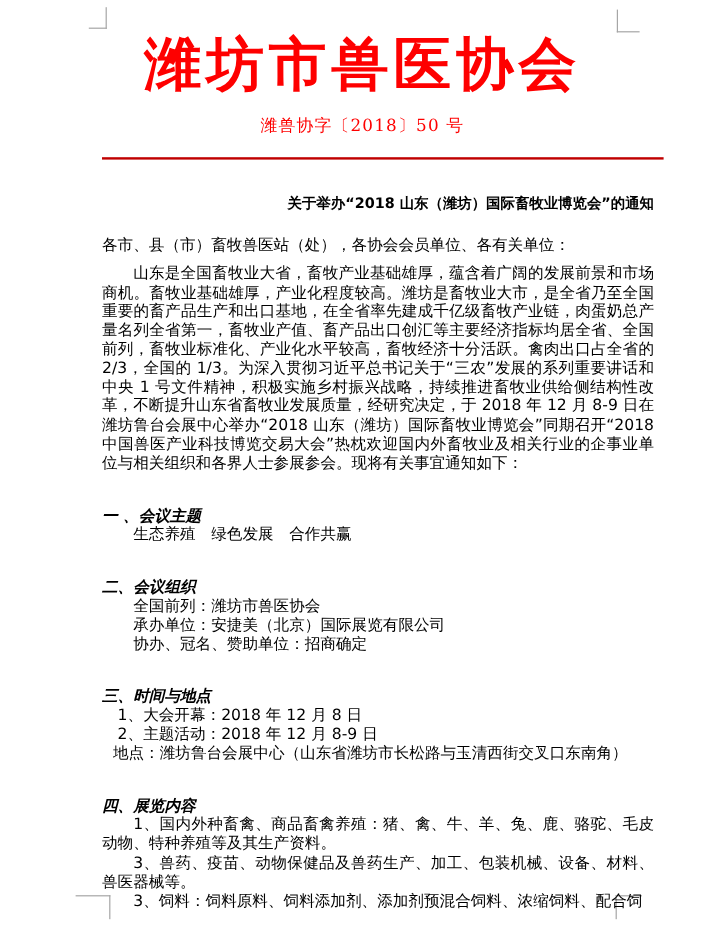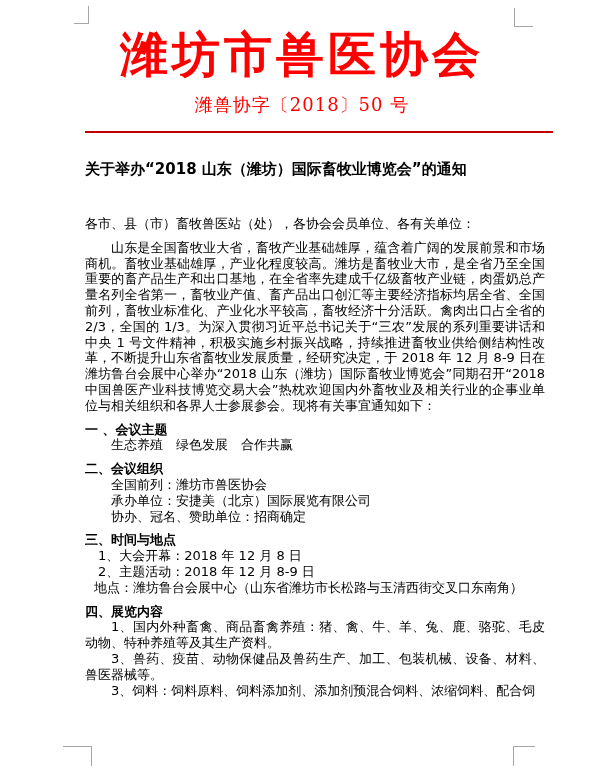--- a/index.html
+++ b/index.html
@@ -33,48 +33,48 @@
     font-family:"DejaVu Serif", serif;
     font-size:48px; line-height:56px;
     font-weight:600;
     color:#fe0000;
     letter-spacing:4px;
     white-space:nowrap;
   }
   .doc-number {
     margin-top:15px;
     font-family:"DejaVu Serif", serif;
-    font-size:18px; line-height:16px;
+    font-size:14px; line-height:16px;
     color:#fe0000;
     letter-spacing:1px;
   }
   .red-rule {
     position:absolute;
     left:85px; top:131px;
     width:468px; height:2px;
     background:#c00000;
   }
 
   
   .content {
     position:absolute;
     left:85px; top:160px;
     width:460px;
     font-size:13px; line-height:15.8px;
     text-align:justify;
   }
   .subject {
-    font-size:15px; line-height:19px;
+    font-size:12px; line-height:19px;
     font-weight:bold;
-    text-align:left;
+    text-align:right;
   }
-  .salutation { margin-top:37px; }
+  .salutation { margin-top:18px; }
   .intro { margin-top:8px; text-indent:2em; }
 
-  .section-heading { margin-top:8px; font-weight:bold; }
+  .section-heading { margin-top:28px; font-weight:bold;font-style:italic; }
   .line          { text-indent:2em; }
   .line.indent1  { text-indent:1em; }
   .line.indent07 { text-indent:0.7em; }
 </style>
 </head>
 <body>
 
 <div class="page">
 
   <span class="crop-mark crop-tl"></span>

